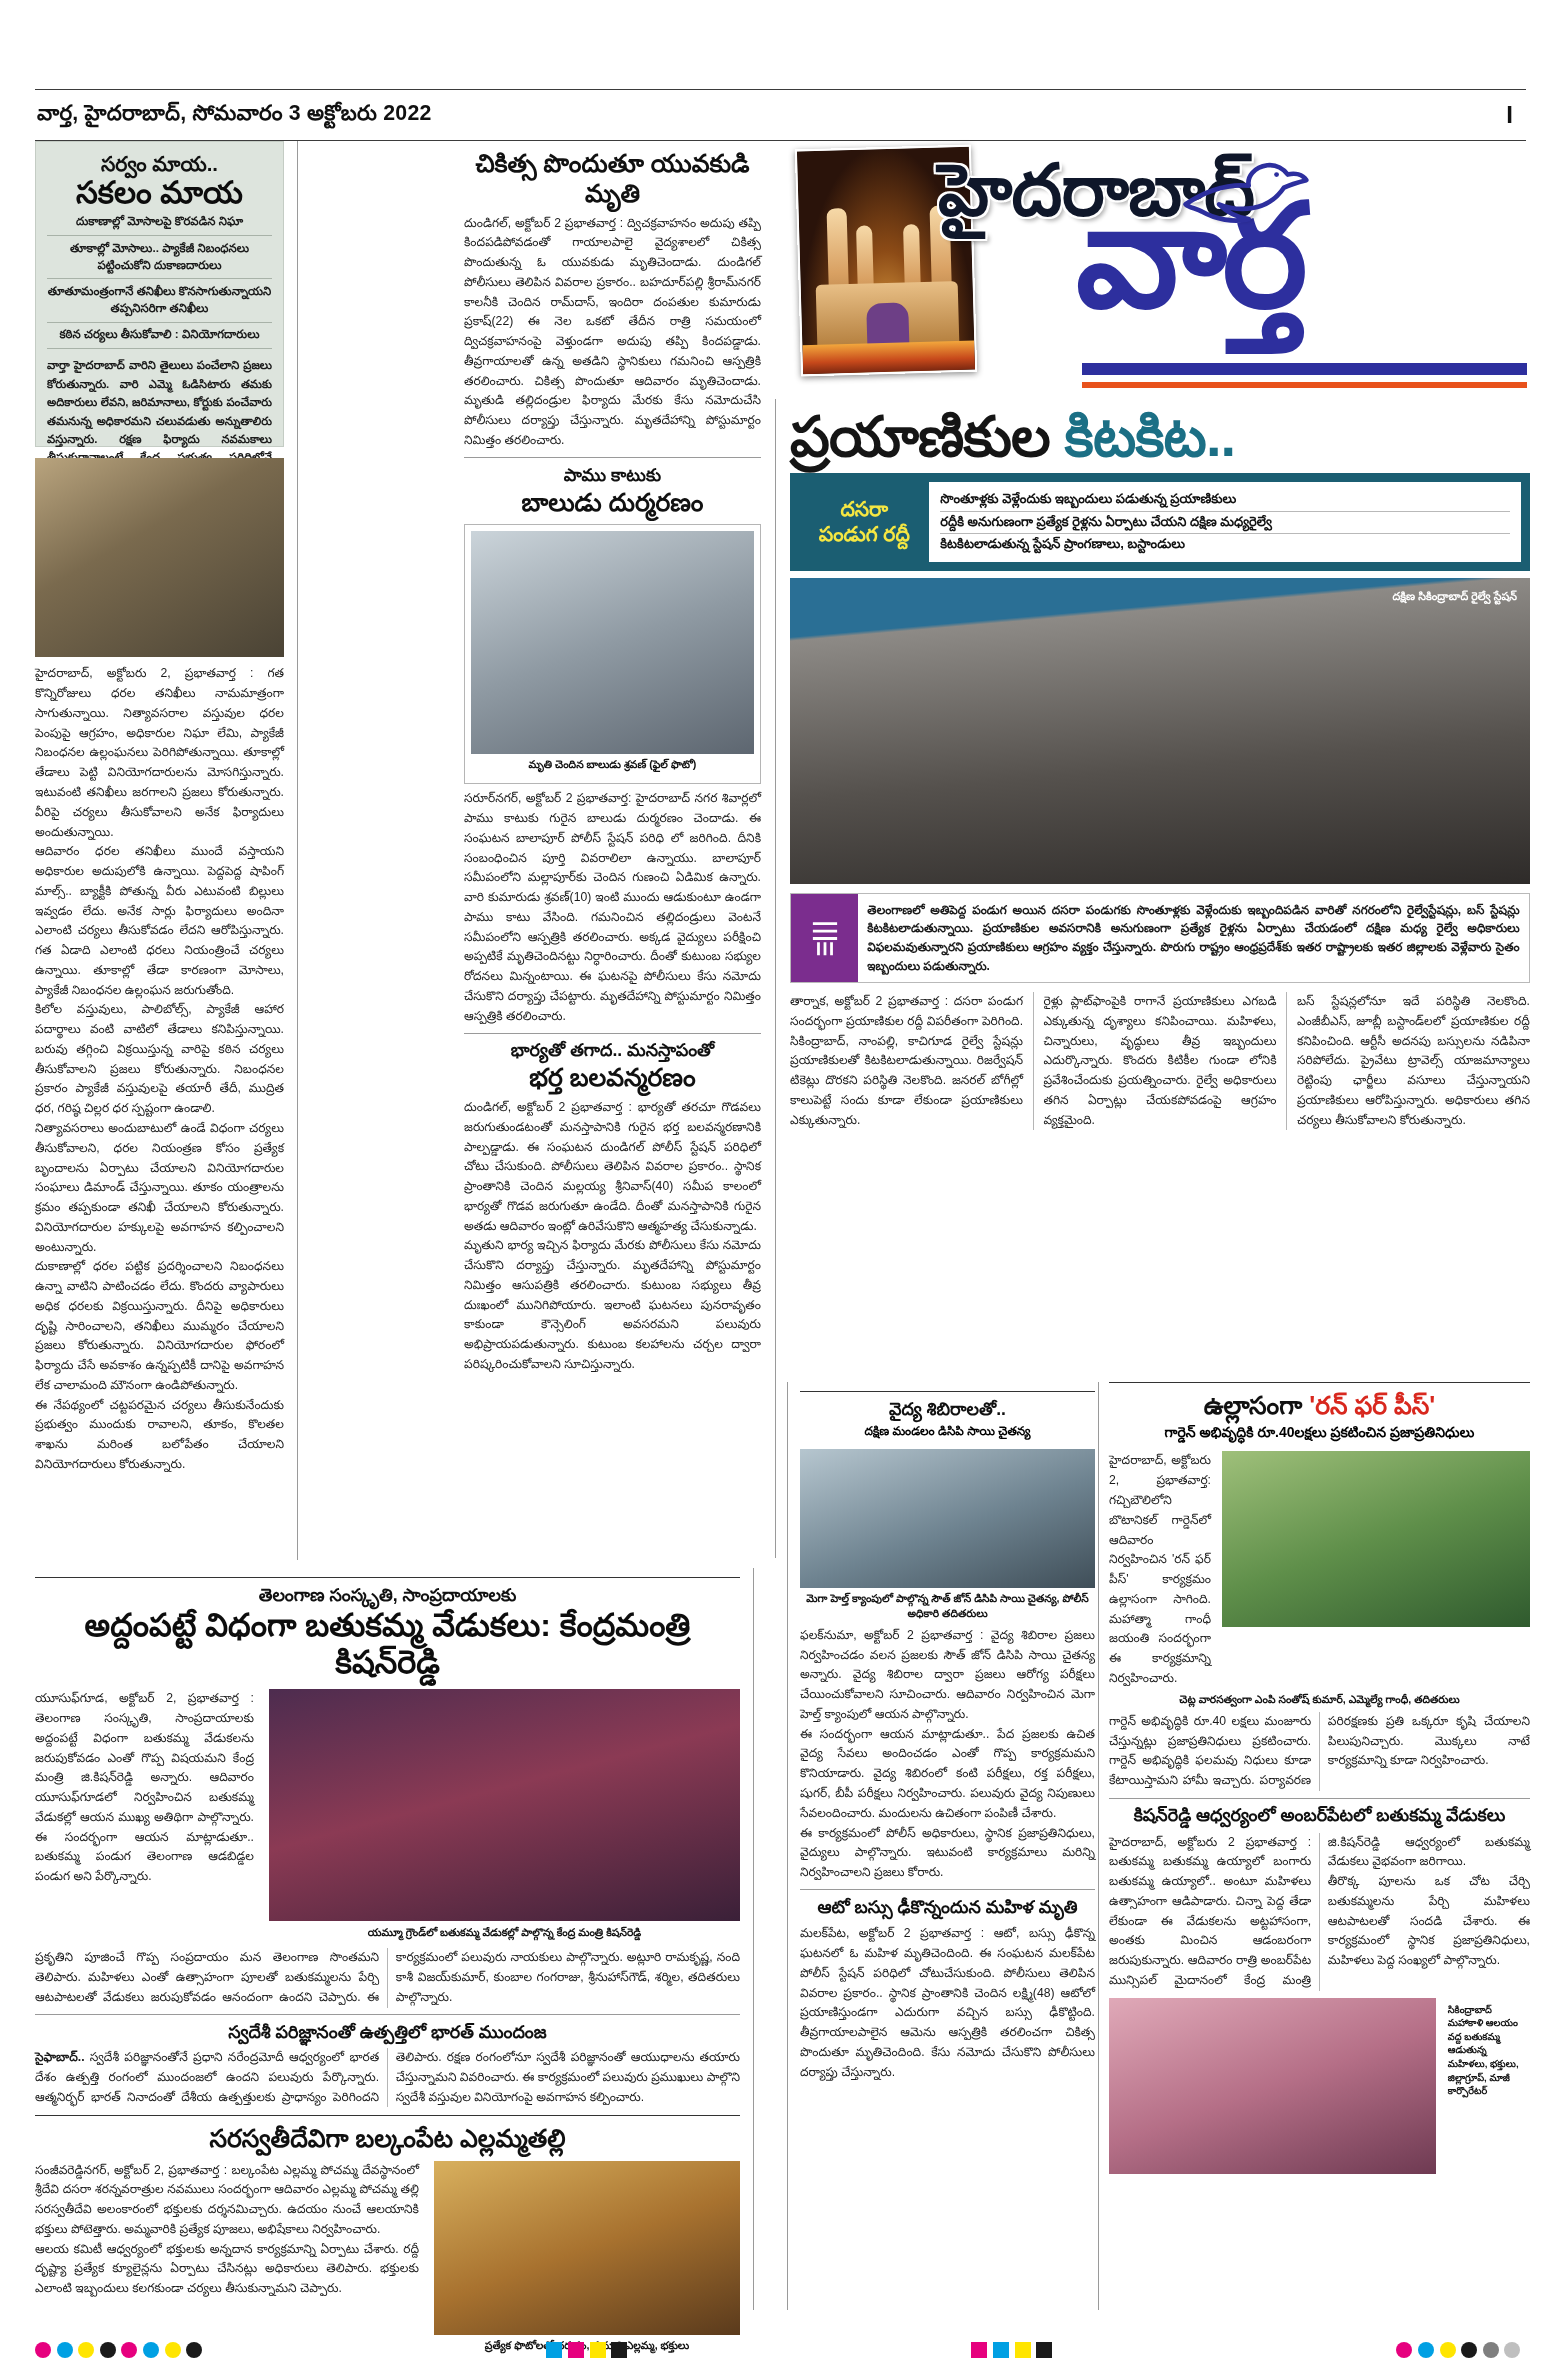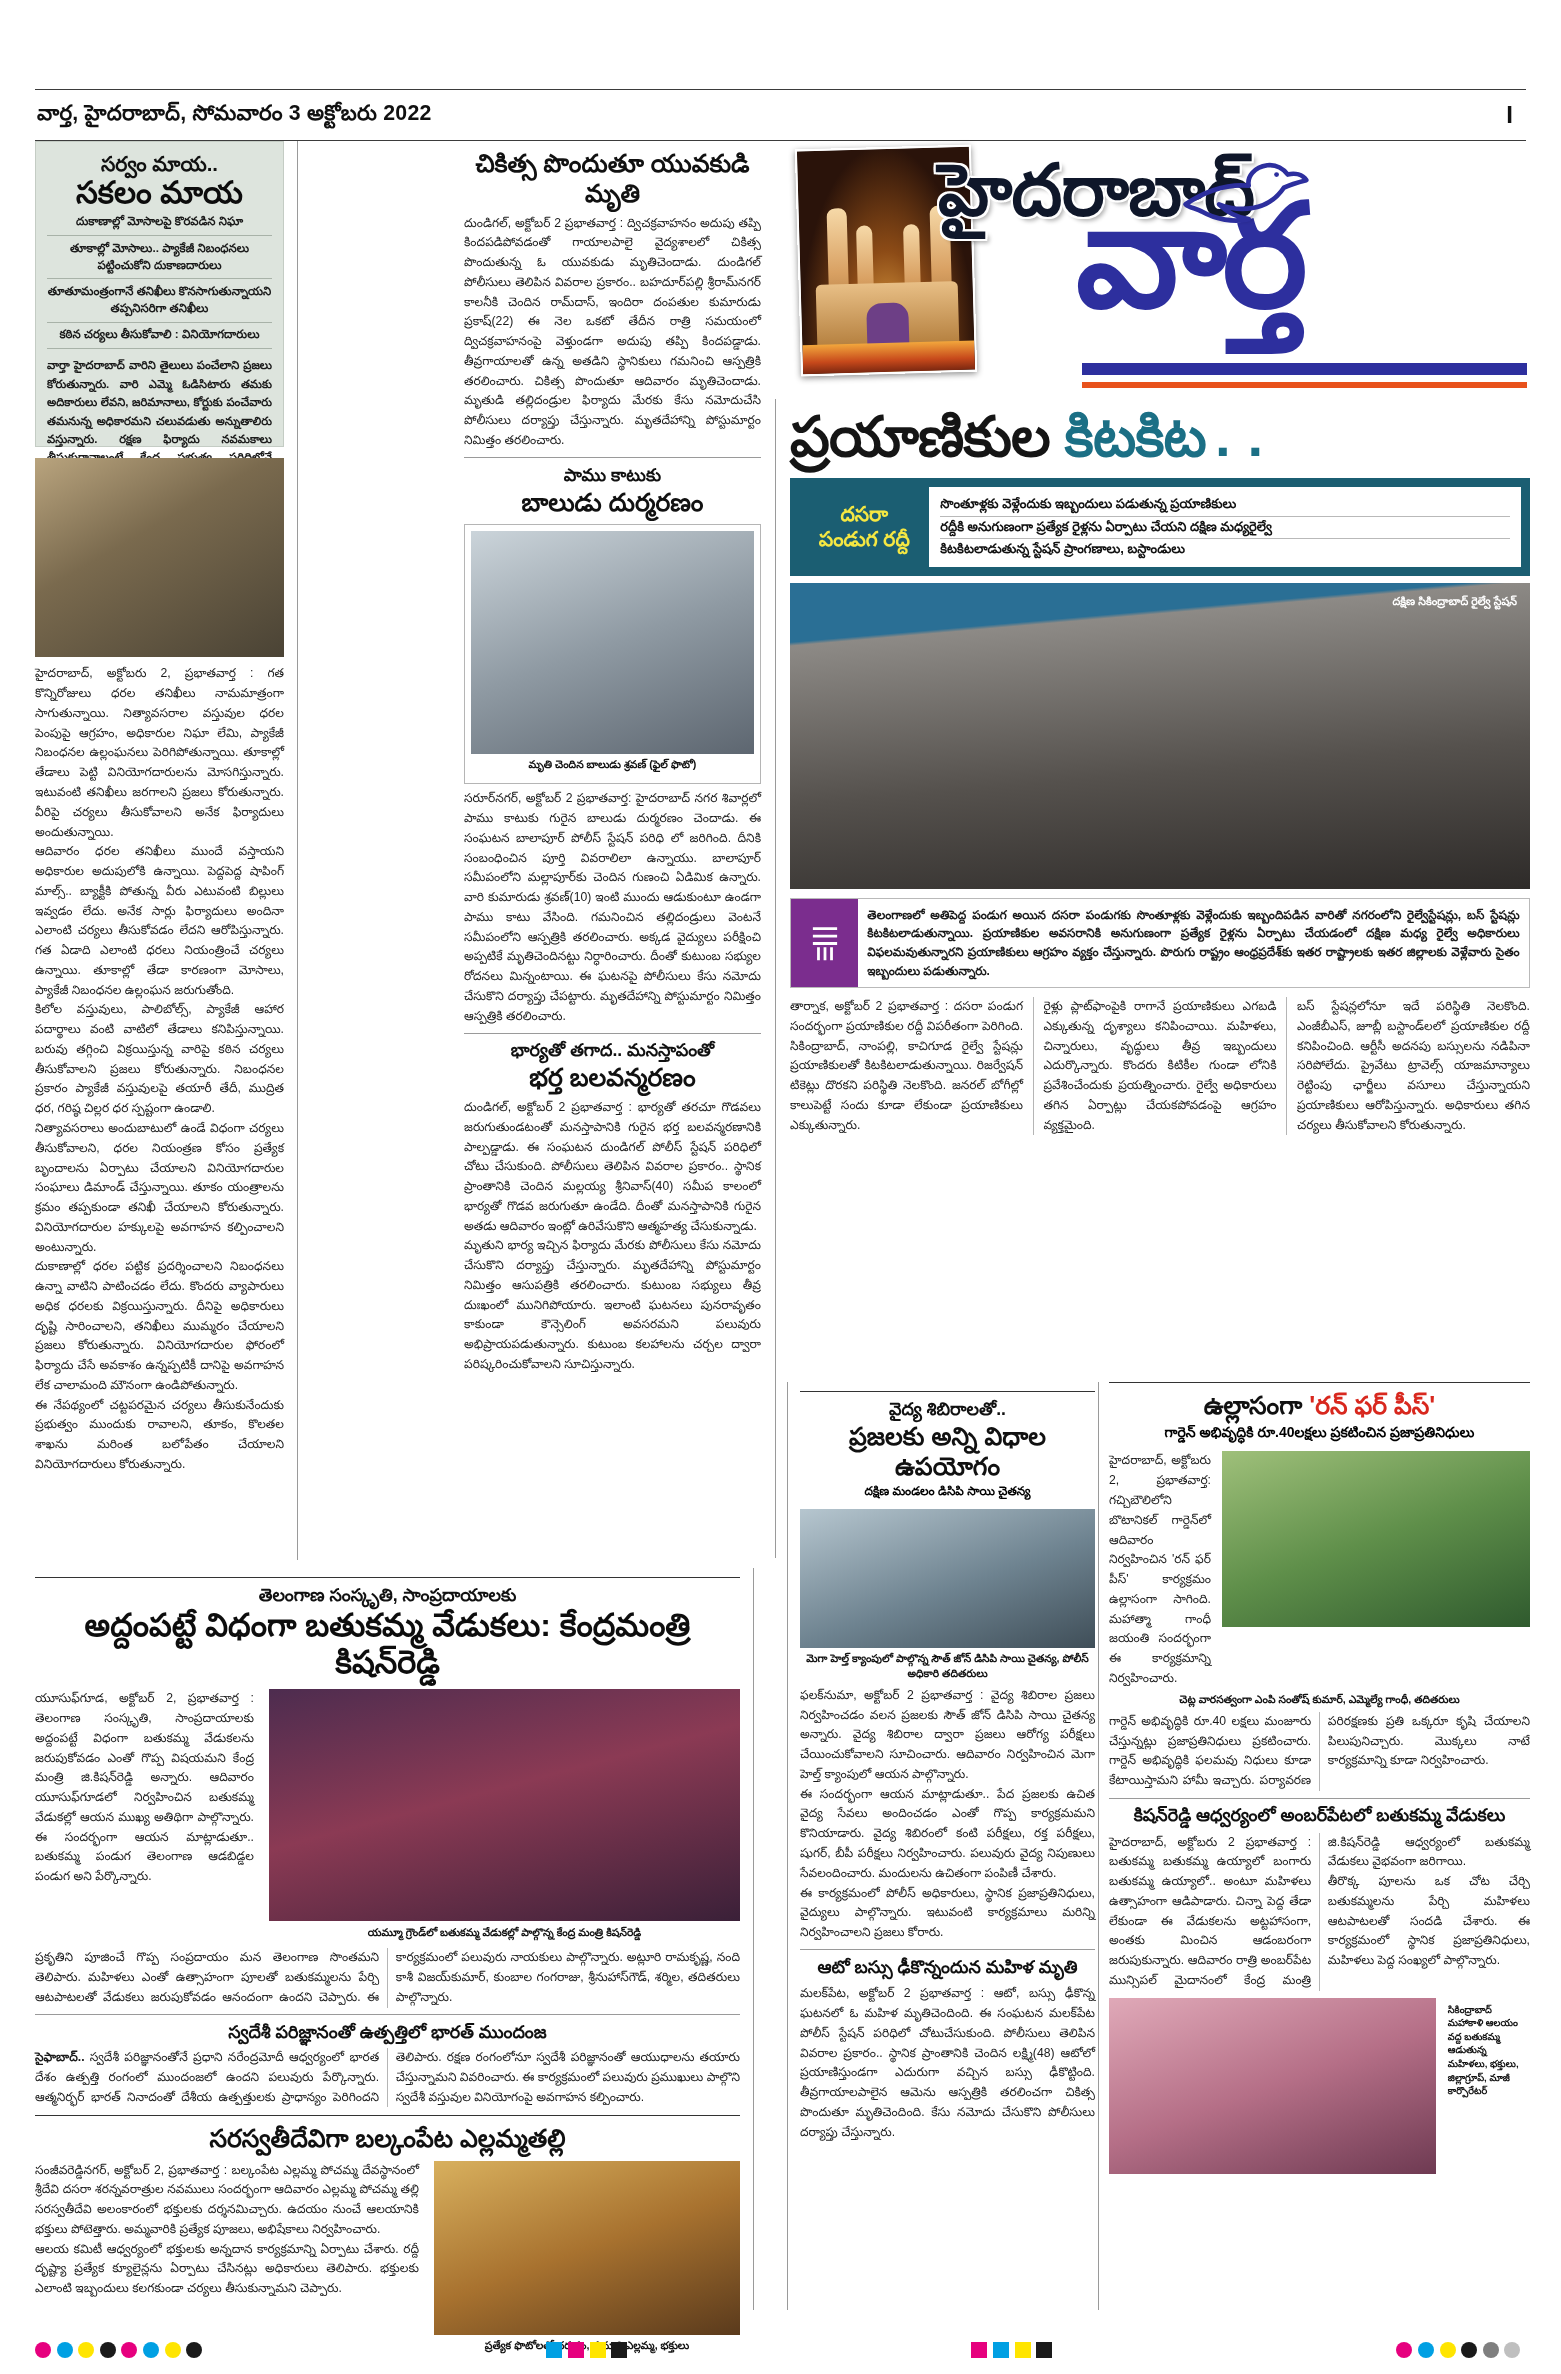--- a/index.html
+++ b/index.html
@@ -197,21 +197,21 @@
 
   
   .mainstory {
     position: absolute; left: 790px; top: 408px; width: 740px;
   }
   .mainstory .bighead {
     font-size: 56px; font-weight: 800; color: #151515;
     line-height: 1.02; letter-spacing: -0.9px;
     white-space: nowrap;
   }
-  .mainstory .bighead .accent { color: #1b6f85; font-family: Liberation Mono, monospace; }
+  .mainstory .bighead .accent { color: #1b6f85; }
   .tealbox {
     margin-top: 8.3px;
     background: #1b5e72;
     display: flex; align-items: center;
     padding: 8.3px 9.3px;
   }
   .tealbox .dasara {
     color: #f5e742; font-size: 20.4px; font-weight: 800;
     line-height: 1.22; width: 130px; flex: 0 0 130px;
     text-align: center;
@@ -428,21 +428,20 @@
       <div style="flex:0 0 306px;">
         <div class="photo temple" style="width:100%;height:174px;"></div>
         <div class="caption">ప్రత్యేక ఫొటోలతో దర్శనం, కుమారి ఎల్లమ్మ, భక్తులు</div>
       </div>
     </div>
   </div>
 
   <div class="sec bot-mid">
     <div class="hr-thick" style="margin-bottom:7.4px;"></div>
     <div class="hl-small">వైద్య శిబిరాలతో..</div>
-    <div class="hl-mid">ప్రజలకు అన్ని విధాల ఉపయోగం</div>
     <div class="center" style="font-size:12px;font-weight:700;margin-top:2.8px;">దక్షిణ మండలం డిసిపి సాయి చైతన్య</div>
     <div class="photo group" style="width:100%;height:139px;margin-top:7.4px;"></div>
     <div class="caption">మెగా హెల్త్ క్యాంపులో పాల్గొన్న సౌత్ జోన్ డిసిపి సాయి చైతన్య, పోలీస్ అధికారి తదితరులు</div>
     <div class="body-text">ఫలక్‌నుమా, అక్టోబర్ 2 ప్రభాతవార్త : వైద్య శిబిరాల ప్రజలు నిర్వహించడం వలన ప్రజలకు సౌత్ జోన్ డిసిపి సాయి చైతన్య అన్నారు. వైద్య శిబిరాల ద్వారా ప్రజలు ఆరోగ్య పరీక్షలు చేయించుకోవాలని సూచించారు. ఆదివారం నిర్వహించిన మెగా హెల్త్ క్యాంపులో ఆయన పాల్గొన్నారు.</div>
     <div class="body-text">ఈ సందర్భంగా ఆయన మాట్లాడుతూ.. పేద ప్రజలకు ఉచిత వైద్య సేవలు అందించడం ఎంతో గొప్ప కార్యక్రమమని కొనియాడారు. వైద్య శిబిరంలో కంటి పరీక్షలు, రక్త పరీక్షలు, షుగర్, బీపీ పరీక్షలు నిర్వహించారు. పలువురు వైద్య నిపుణులు సేవలందించారు. మందులను ఉచితంగా పంపిణీ చేశారు.</div>
     <div class="body-text">ఈ కార్యక్రమంలో పోలీస్ అధికారులు, స్థానిక ప్రజాప్రతినిధులు, వైద్యులు పాల్గొన్నారు. ఇటువంటి కార్యక్రమాలు మరిన్ని నిర్వహించాలని ప్రజలు కోరారు.</div>
     <div class="rule"></div>
     <div class="hl-small">ఆటో బస్సు ఢీకొన్నందున మహిళ మృతి</div>
     <div class="body-text mt6">మలక్‌పేట, అక్టోబర్ 2 ప్రభాతవార్త : ఆటో, బస్సు ఢీకొన్న ఘటనలో ఓ మహిళ మృతిచెందింది. ఈ సంఘటన మలక్‌పేట పోలీస్ స్టేషన్ పరిధిలో చోటుచేసుకుంది. పోలీసులు తెలిపిన వివరాల ప్రకారం.. స్థానిక ప్రాంతానికి చెందిన లక్ష్మి(48) ఆటోలో ప్రయాణిస్తుండగా ఎదురుగా వచ్చిన బస్సు ఢీకొట్టింది. తీవ్రగాయాలపాలైన ఆమెను ఆస్పత్రికి తరలించగా చికిత్స పొందుతూ మృతిచెందింది. కేసు నమోదు చేసుకొని పోలీసులు దర్యాప్తు చేస్తున్నారు.</div>
   </div>

